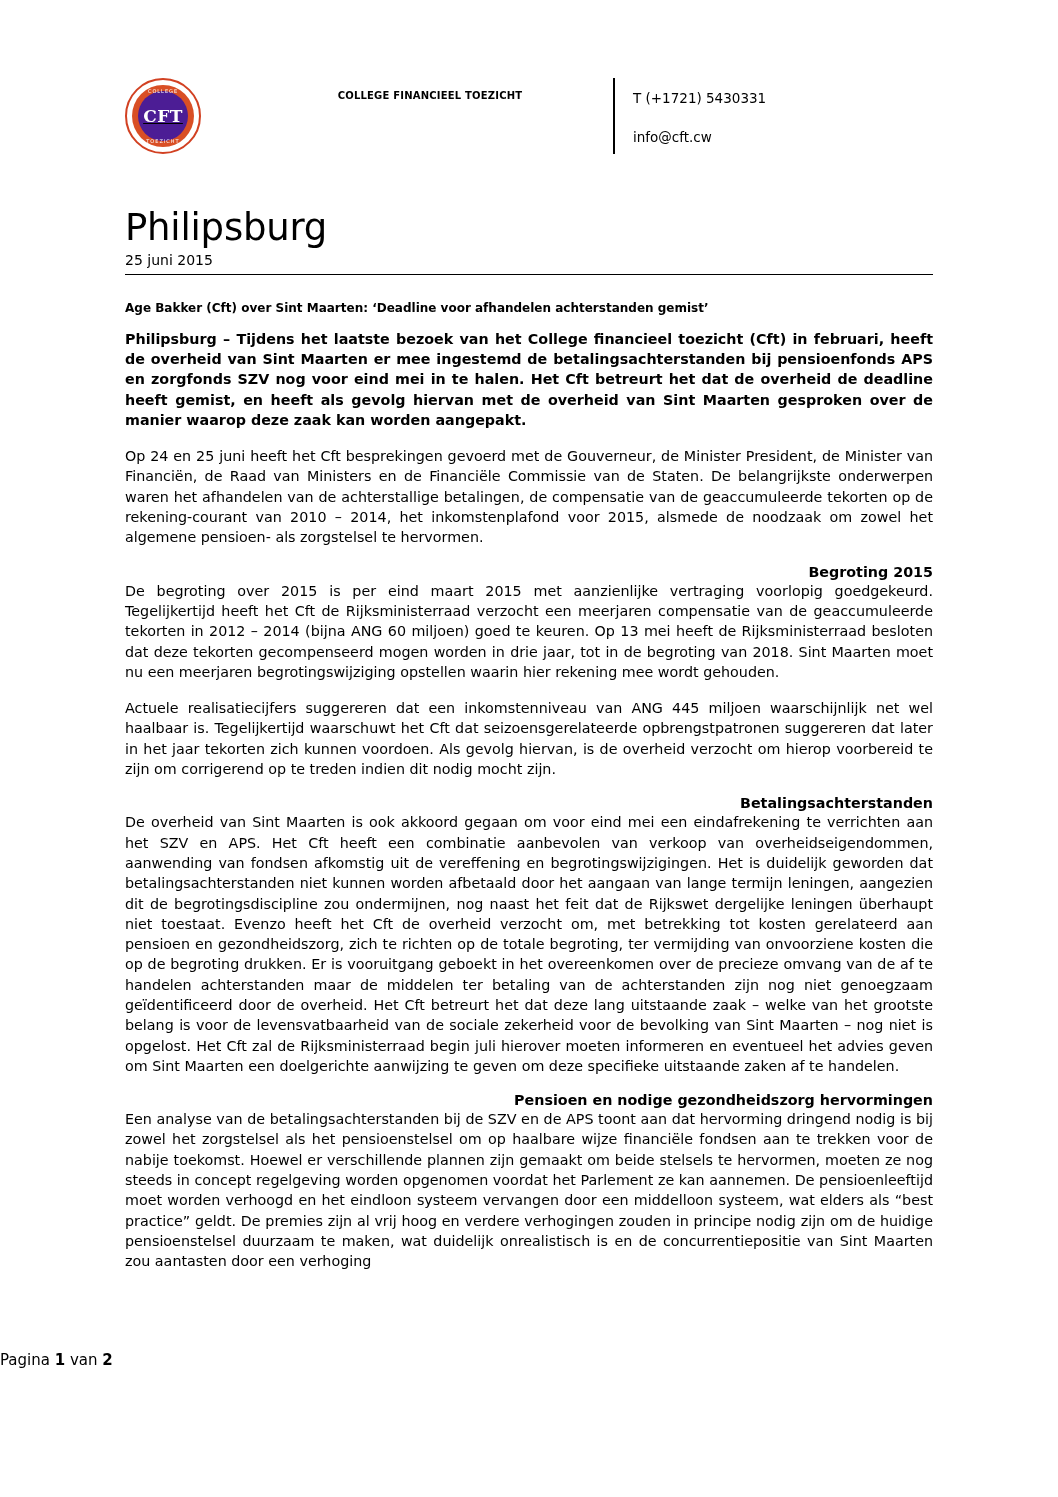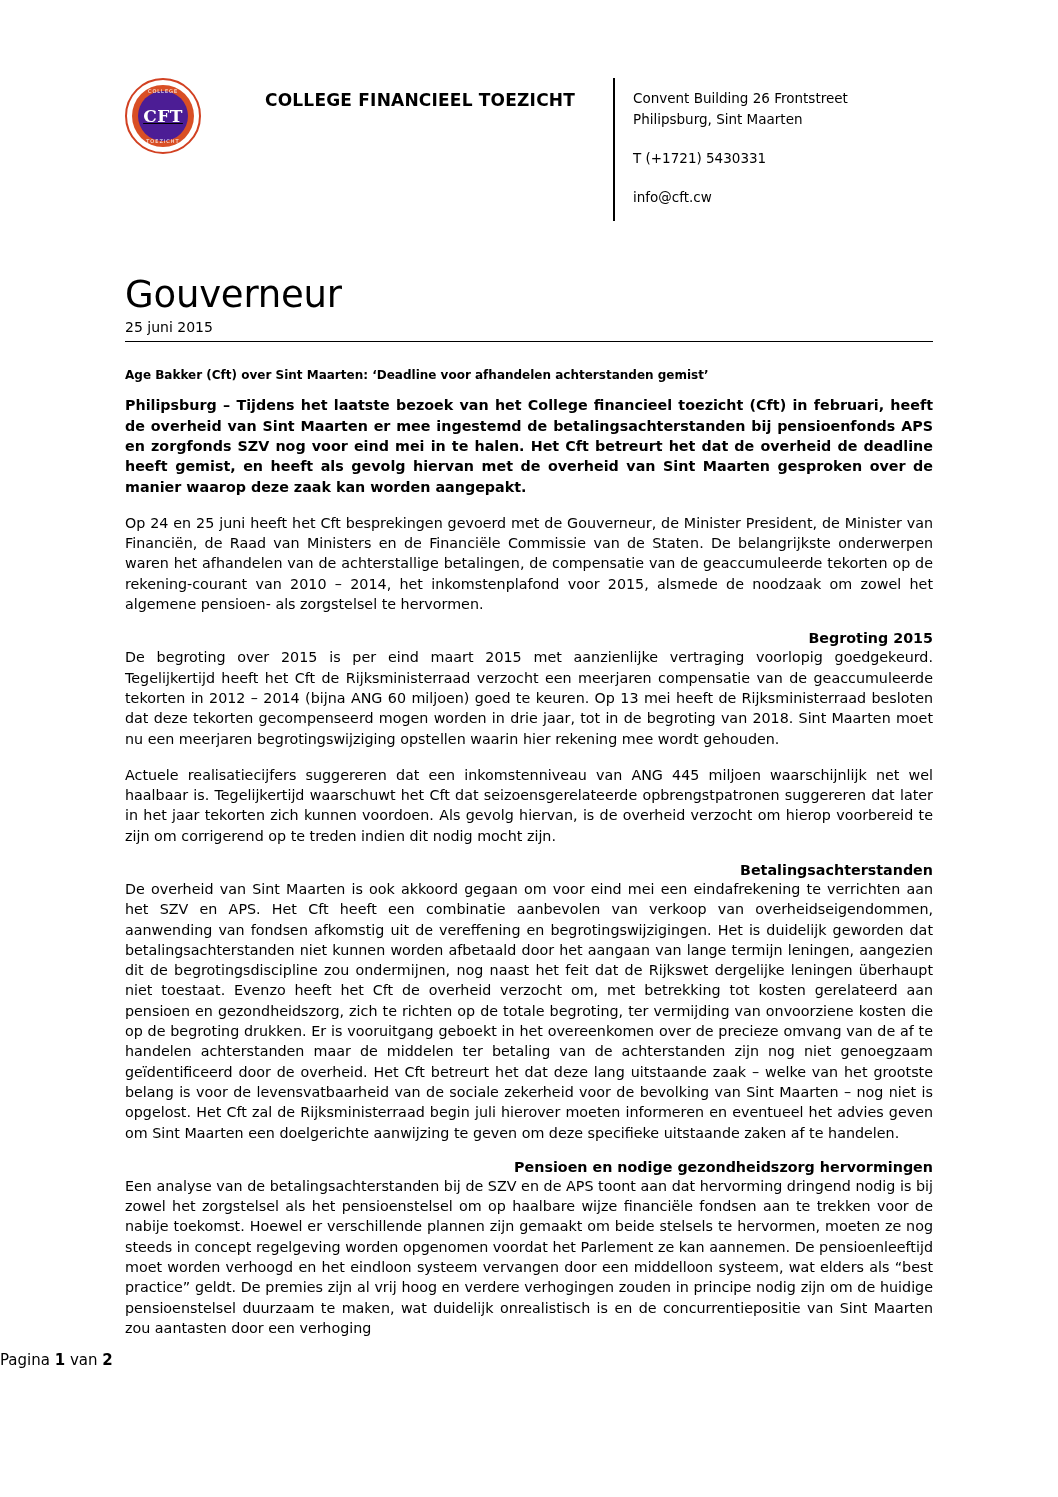--- a/index.html
+++ b/index.html
@@ -84,36 +84,37 @@
     color: #ffffff;
     font-size: 5px;
     letter-spacing: 1px;
   }
   .logo .arc-top { top: 8px; }
   .logo .arc-bottom { bottom: 8px; }
 
   .header-mid {
     flex: 0 0 auto;
     width: 330px;
-    font-weight: bold;
-    font-size: 17px;
+    text-align: center;
+    font-weight: bold;
+    font-size: 10px;
     padding-top: 12px;
     letter-spacing: 0.2px;
   }
   .header-right {
     flex: 1 1 auto;
     border-left: 2px solid #000;
     padding-left: 18px;
     margin-left: 18px;
     font-size: 13.5px;
     line-height: 1.55;
     padding-top: 10px;
   }
   .header-right .block { margin-bottom: 18px; }
-  .header-right .block:last-child { margin-bottom: 13px; }
+  .header-right .block:last-child { margin-bottom: 6px; }
 
   
   .doc-title {
     font-size: 37px;
     font-weight: normal;
     margin-top: 55px;
     line-height: 1.05;
     letter-spacing: -0.2px;
   }
   .doc-date {
@@ -178,30 +179,26 @@
             <span class="cft-text">CFT</span>
           </div>
           <div class="arc-top">COLLEGE</div>
           <div class="arc-bottom">TOEZICHT</div>
         </div>
       </div>
 
       <div class="header-mid">COLLEGE FINANCIEEL TOEZICHT</div>
 
       <div class="header-right">
-        <div class="block">
-          <div>Convent Building 26 Frontstreet</div>
-          <div>Philipsburg, Sint Maarten</div>
-        </div>
         <div class="block">T (+1721) 5430331</div>
         <div class="block">info@cft.cw</div>
       </div>
     </div>
 
-    <div class="doc-title">Gouverneur</div>
+    <div class="doc-title">Philipsburg</div>
     <div class="doc-date">25 juni 2015</div>
     <div class="rule"></div>
 
     <div class="headline">Age Bakker (Cft) over Sint Maarten: ‘Deadline voor afhandelen achterstanden gemist’</div>
 
     <p class="body lead">Philipsburg – Tijdens het laatste bezoek van het College financieel toezicht (Cft) in februari, heeft de overheid van Sint Maarten er mee ingestemd de betalingsachterstanden bij pensioenfonds APS en zorgfonds SZV nog voor eind mei in te halen. Het Cft betreurt het dat de overheid de deadline heeft gemist, en heeft als gevolg hiervan met de overheid van Sint Maarten gesproken over de manier waarop deze zaak kan worden aangepakt.</p>
 
     <p class="body">Op 24 en 25 juni heeft het Cft besprekingen gevoerd met de Gouverneur, de Minister President, de Minister van Financiën, de Raad van Ministers en de Financiële Commissie van de Staten. De belangrijkste onderwerpen waren het afhandelen van de achterstallige betalingen, de compensatie van de geaccumuleerde tekorten op de rekening-courant van 2010 – 2014, het inkomstenplafond voor 2015, alsmede de noodzaak om zowel het algemene pensioen- als zorgstelsel te hervormen.</p>
 
     <div class="section-head">Begroting 2015</div>

